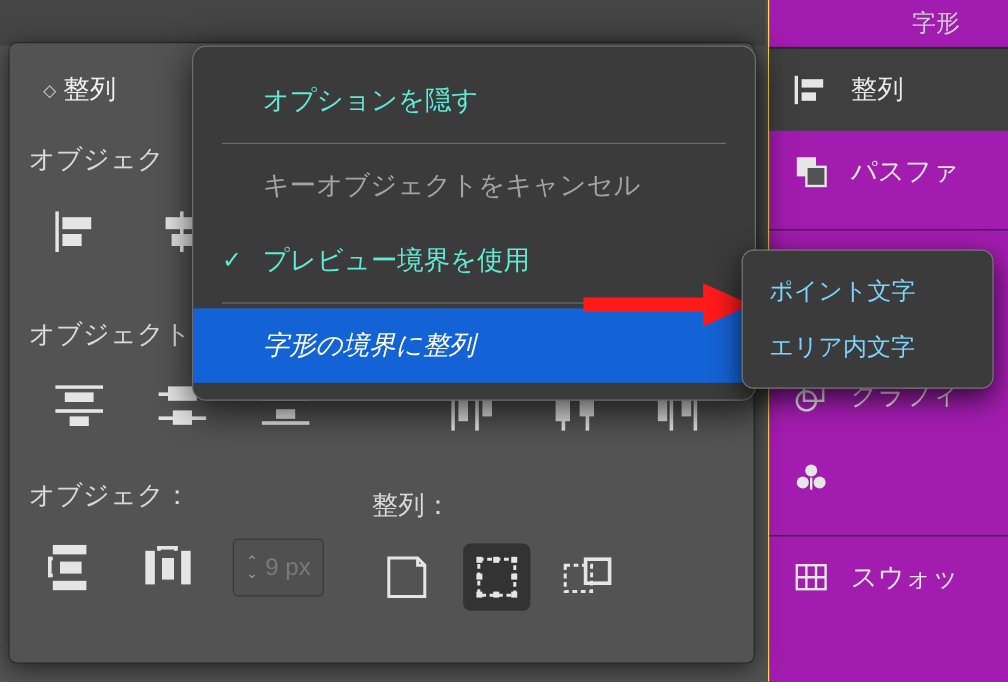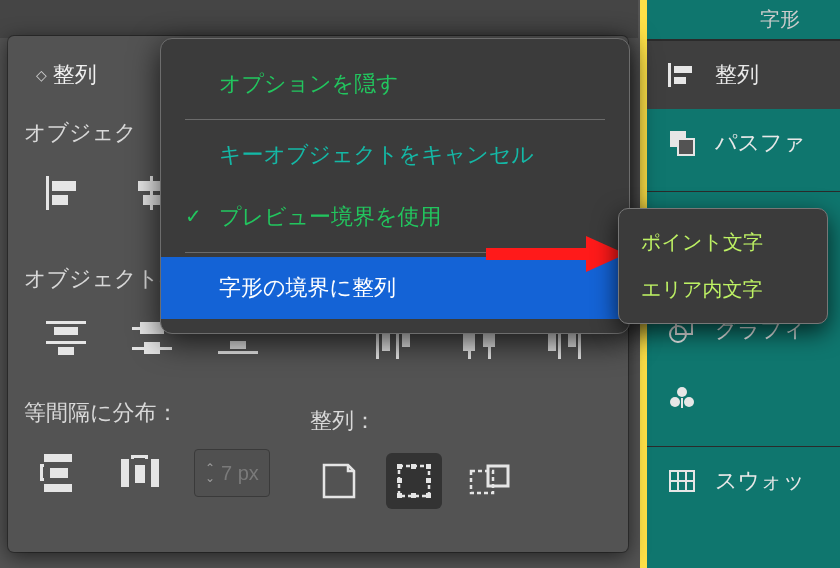--- a/index.html
+++ b/index.html
@@ -40,21 +40,21 @@
   .num-input {
     display:flex; align-items:center; height:48px;
     background:#505050; border:1px solid #3a3a3a; border-radius:4px;
     padding:0 10px; gap:6px; color:#7a7a7a; font-size:20px;
   }
   .caret-col { display:flex; flex-direction:column; line-height:10px; font-size:12px; color:#9b9b9b;}
   
   
   .side-panels {
     position:absolute; right:0; top:0; width:200px; height:568px;
-    background:#0f766e; border-left:7px solid #fde047;
+    background:#a21caf; border-left:1px solid #fde047;
     padding-top:0px;
   }
   .side-item {
     display:flex; align-items:center; gap:16px;
     height:68px; padding-left:18px;
     font-size:22px; color:#e8e8e8;
     border-bottom:0px;
   }
   .side-item.active { background:#3f3f3f; }
   .side-icon { width:34px; height:34px; display:flex; align-items:center; justify-content:center; color:#e6e6e6;}
@@ -63,43 +63,43 @@
 
   
   .flyout {
     position:absolute; left:160px; top:38px;
     width:470px;
     background:#3b3b3b; border:1px solid #6d6d6d;
     border-radius:12px; box-shadow:0 8px 30px rgba(0,0,0,.7);
     padding:14px 0;
   }
   .flyout-item {
-    font-size:22px; color:#22c55e;
+    font-size:22px; color:#5eead4;
     padding:16px 32px 16px 58px;
     position:relative;
   }
-  .flyout-item.disabled { color:#14b8a6; }
+  .flyout-item.disabled { color:#a3a3a3; }
   .flyout-item .check { position:absolute; left:24px; top:18px; font-size:20px;}
   .flyout-sep { height:1px; background:#6b6b6b; margin:4px 24px; }
-  .flyout-item.highlight { background:#1463d6; color:#fff;}
+  .flyout-item.highlight { background:#1463d6; color:#fff;font-style:italic;}
 
   
   .red-arrow {
     position:absolute; left:486px; top:234px; width:140px; height:40px;
     pointer-events:none;
   }
 
   
   .submenu {
     position:absolute; left:618px; top:208px;
     background:#3b3b3b; border:1px solid #777;
     border-radius:10px; padding:10px 0; width:210px;
     box-shadow:0 8px 24px rgba(0,0,0,.7);
   }
-  .submenu-item { font-size:20px; color:#bef264; padding:10px 22px;}
+  .submenu-item { font-size:20px; color:#7dd3fc; padding:10px 22px;}
   
   
   .dim-overlay {
     position:absolute; left:0; top:0; width:638px; height:38px;
     background:rgba(50,50,50,0.4);
   }
 </style>
 </head>
 <body>
 
@@ -236,21 +236,21 @@
           <rect x="0" y="8" width="8" height="24"></rect>
           <rect x="10" y="0" width="3" height="40"></rect>
           <rect x="20" y="12" width="8" height="16"></rect>
           <rect x="30" y="0" width="3" height="40"></rect>
         </svg>
     </div>
   </div>
 
   <div class="spacing-row">
     <div class="spacing-col">
-      <div class="section-label" style="margin-top:14px">等間隔に分布：</div>
+      <div class="section-label" style="margin-top:14px">オブジェク：</div>
       <div class="icon-row" style="gap:26px; padding-left:6px;">
         <div class="icon-btn">
           <svg width="36" height="38" viewBox="0 0 36 38" fill="currentColor">
               <rect x="4" y="0" width="28" height="8"></rect>
               <rect x="0" y="10" width="4" height="3"></rect>
               <rect x="0" y="24" width="4" height="3"></rect>
               <rect x="0" y="10" width="3" height="17"></rect>
               <rect x="4" y="30" width="28" height="8"></rect>
               <rect x="10" y="14" width="18" height="10"></rect>
             </svg>
@@ -263,21 +263,21 @@
               <rect x="24" y="0" width="3" height="4"></rect>
               <rect x="10" y="0" width="17" height="3"></rect>
               <rect x="14" y="10" width="10" height="18"></rect>
             </svg>
         </div>
         <div class="num-input">
           <span class="caret-col">
               <span>⌃</span>
               <span>⌄</span>
             </span>
-          <span>7 px</span>
+          <span>9 px</span>
         </div>
       </div>
     </div>
 
     <div class="spacing-col">
       <div class="section-label" style="">整列：</div>
       <div class="icon-row" style="gap:20px; padding-left:0;">
         <div class="icon-btn">
           <svg width="40" height="40" viewBox="0 0 40 40" fill="none" stroke="currentColor" stroke-width="2.5">
               <path d="M6 4 L30 4 L36 10 L36 36 L6 36 Z"></path>

